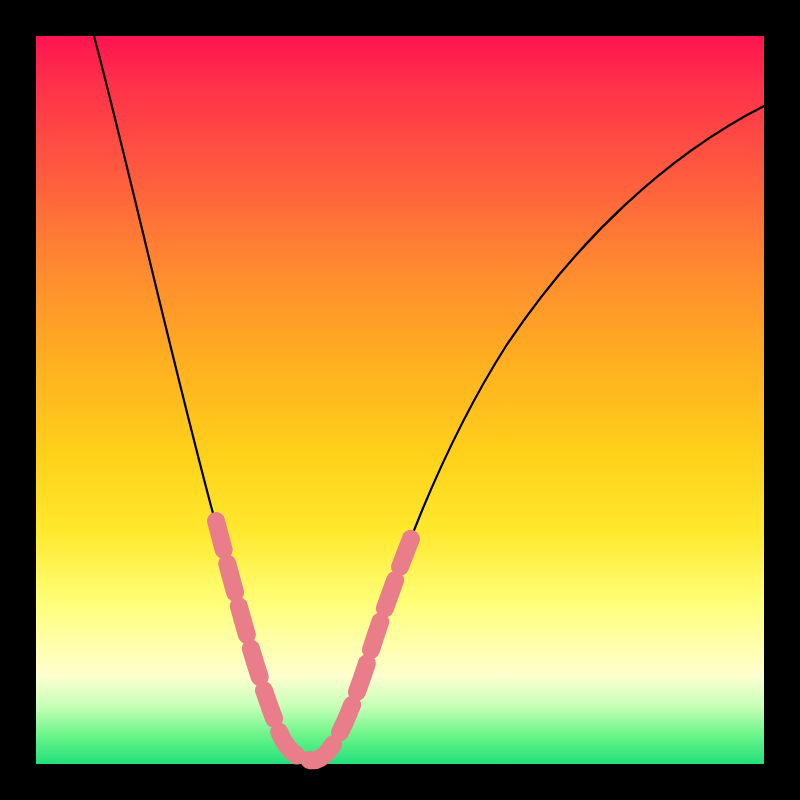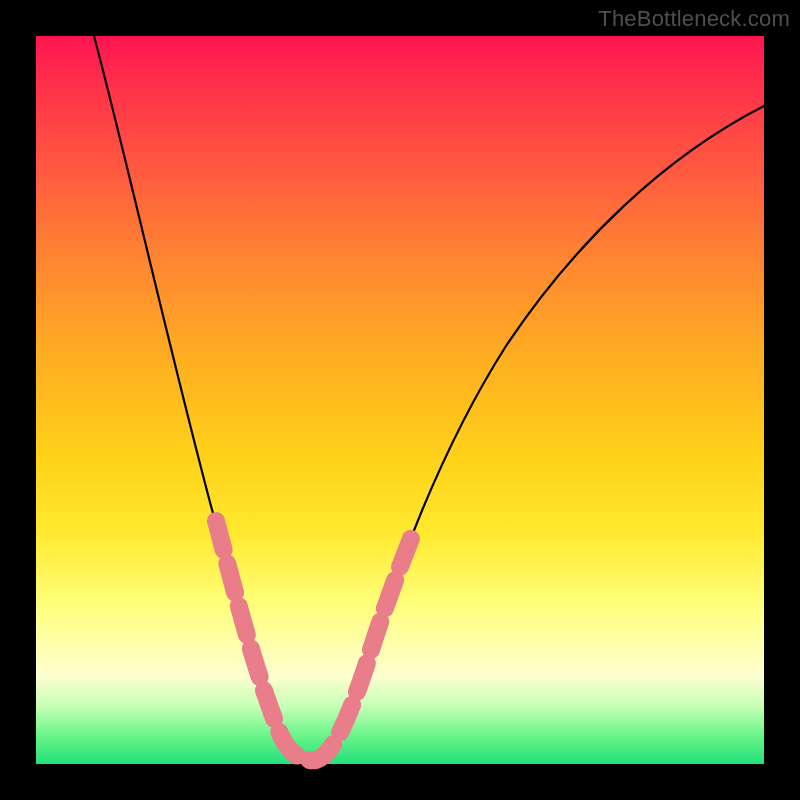--- a/index.html
+++ b/index.html
@@ -74,21 +74,20 @@
     stroke-linecap: round;
     stroke-linejoin: round;
     stroke-dasharray: 30 14;
   }
 </style>
 </head>
 <body>
 
 <div class="frame">
 
-  <div class="watermark">TheBottleneck.com</div>
 
   <div class="plot-area">
     <svg class="curves" viewBox="0 0 728 728">
       <path class="curve-black" d="M 58 0
                C 90 120, 130 300, 175 470
                C 200 560, 220 640, 245 700
                C 255 720, 268 726, 280 724
                C 295 720, 310 690, 330 630
                C 355 550, 400 420, 470 310
                C 540 205, 630 120, 728 70"></path>

